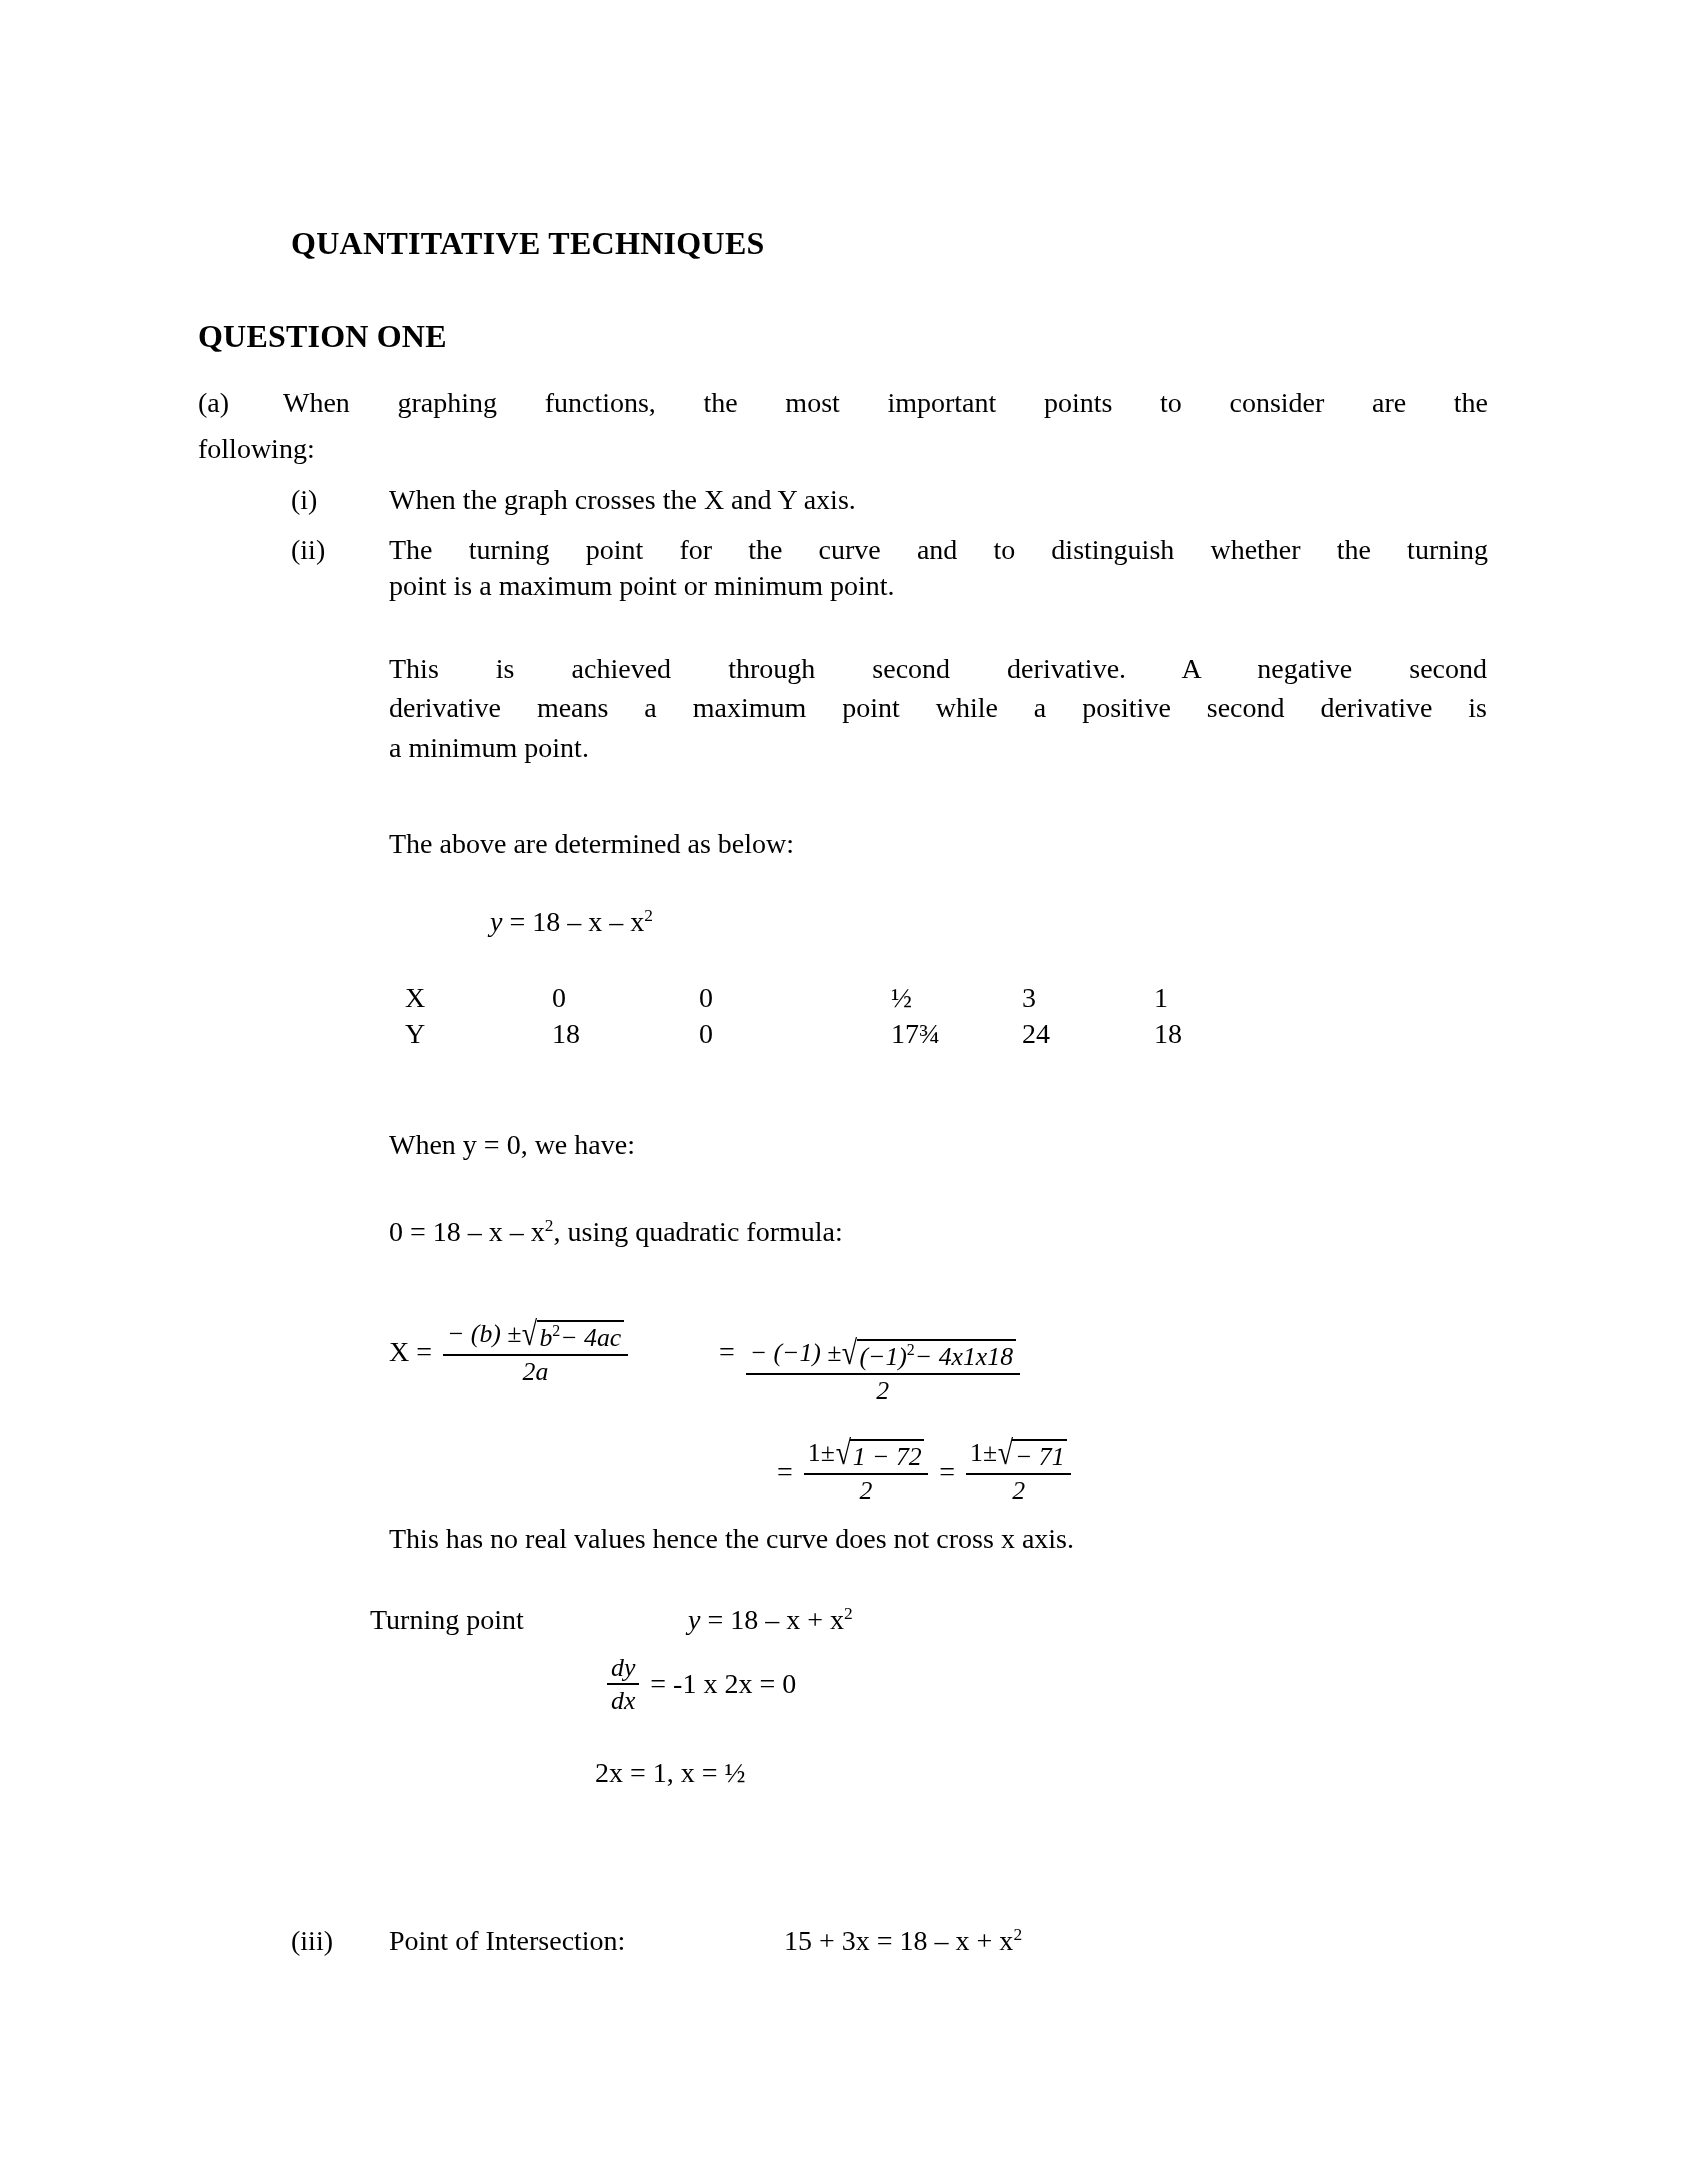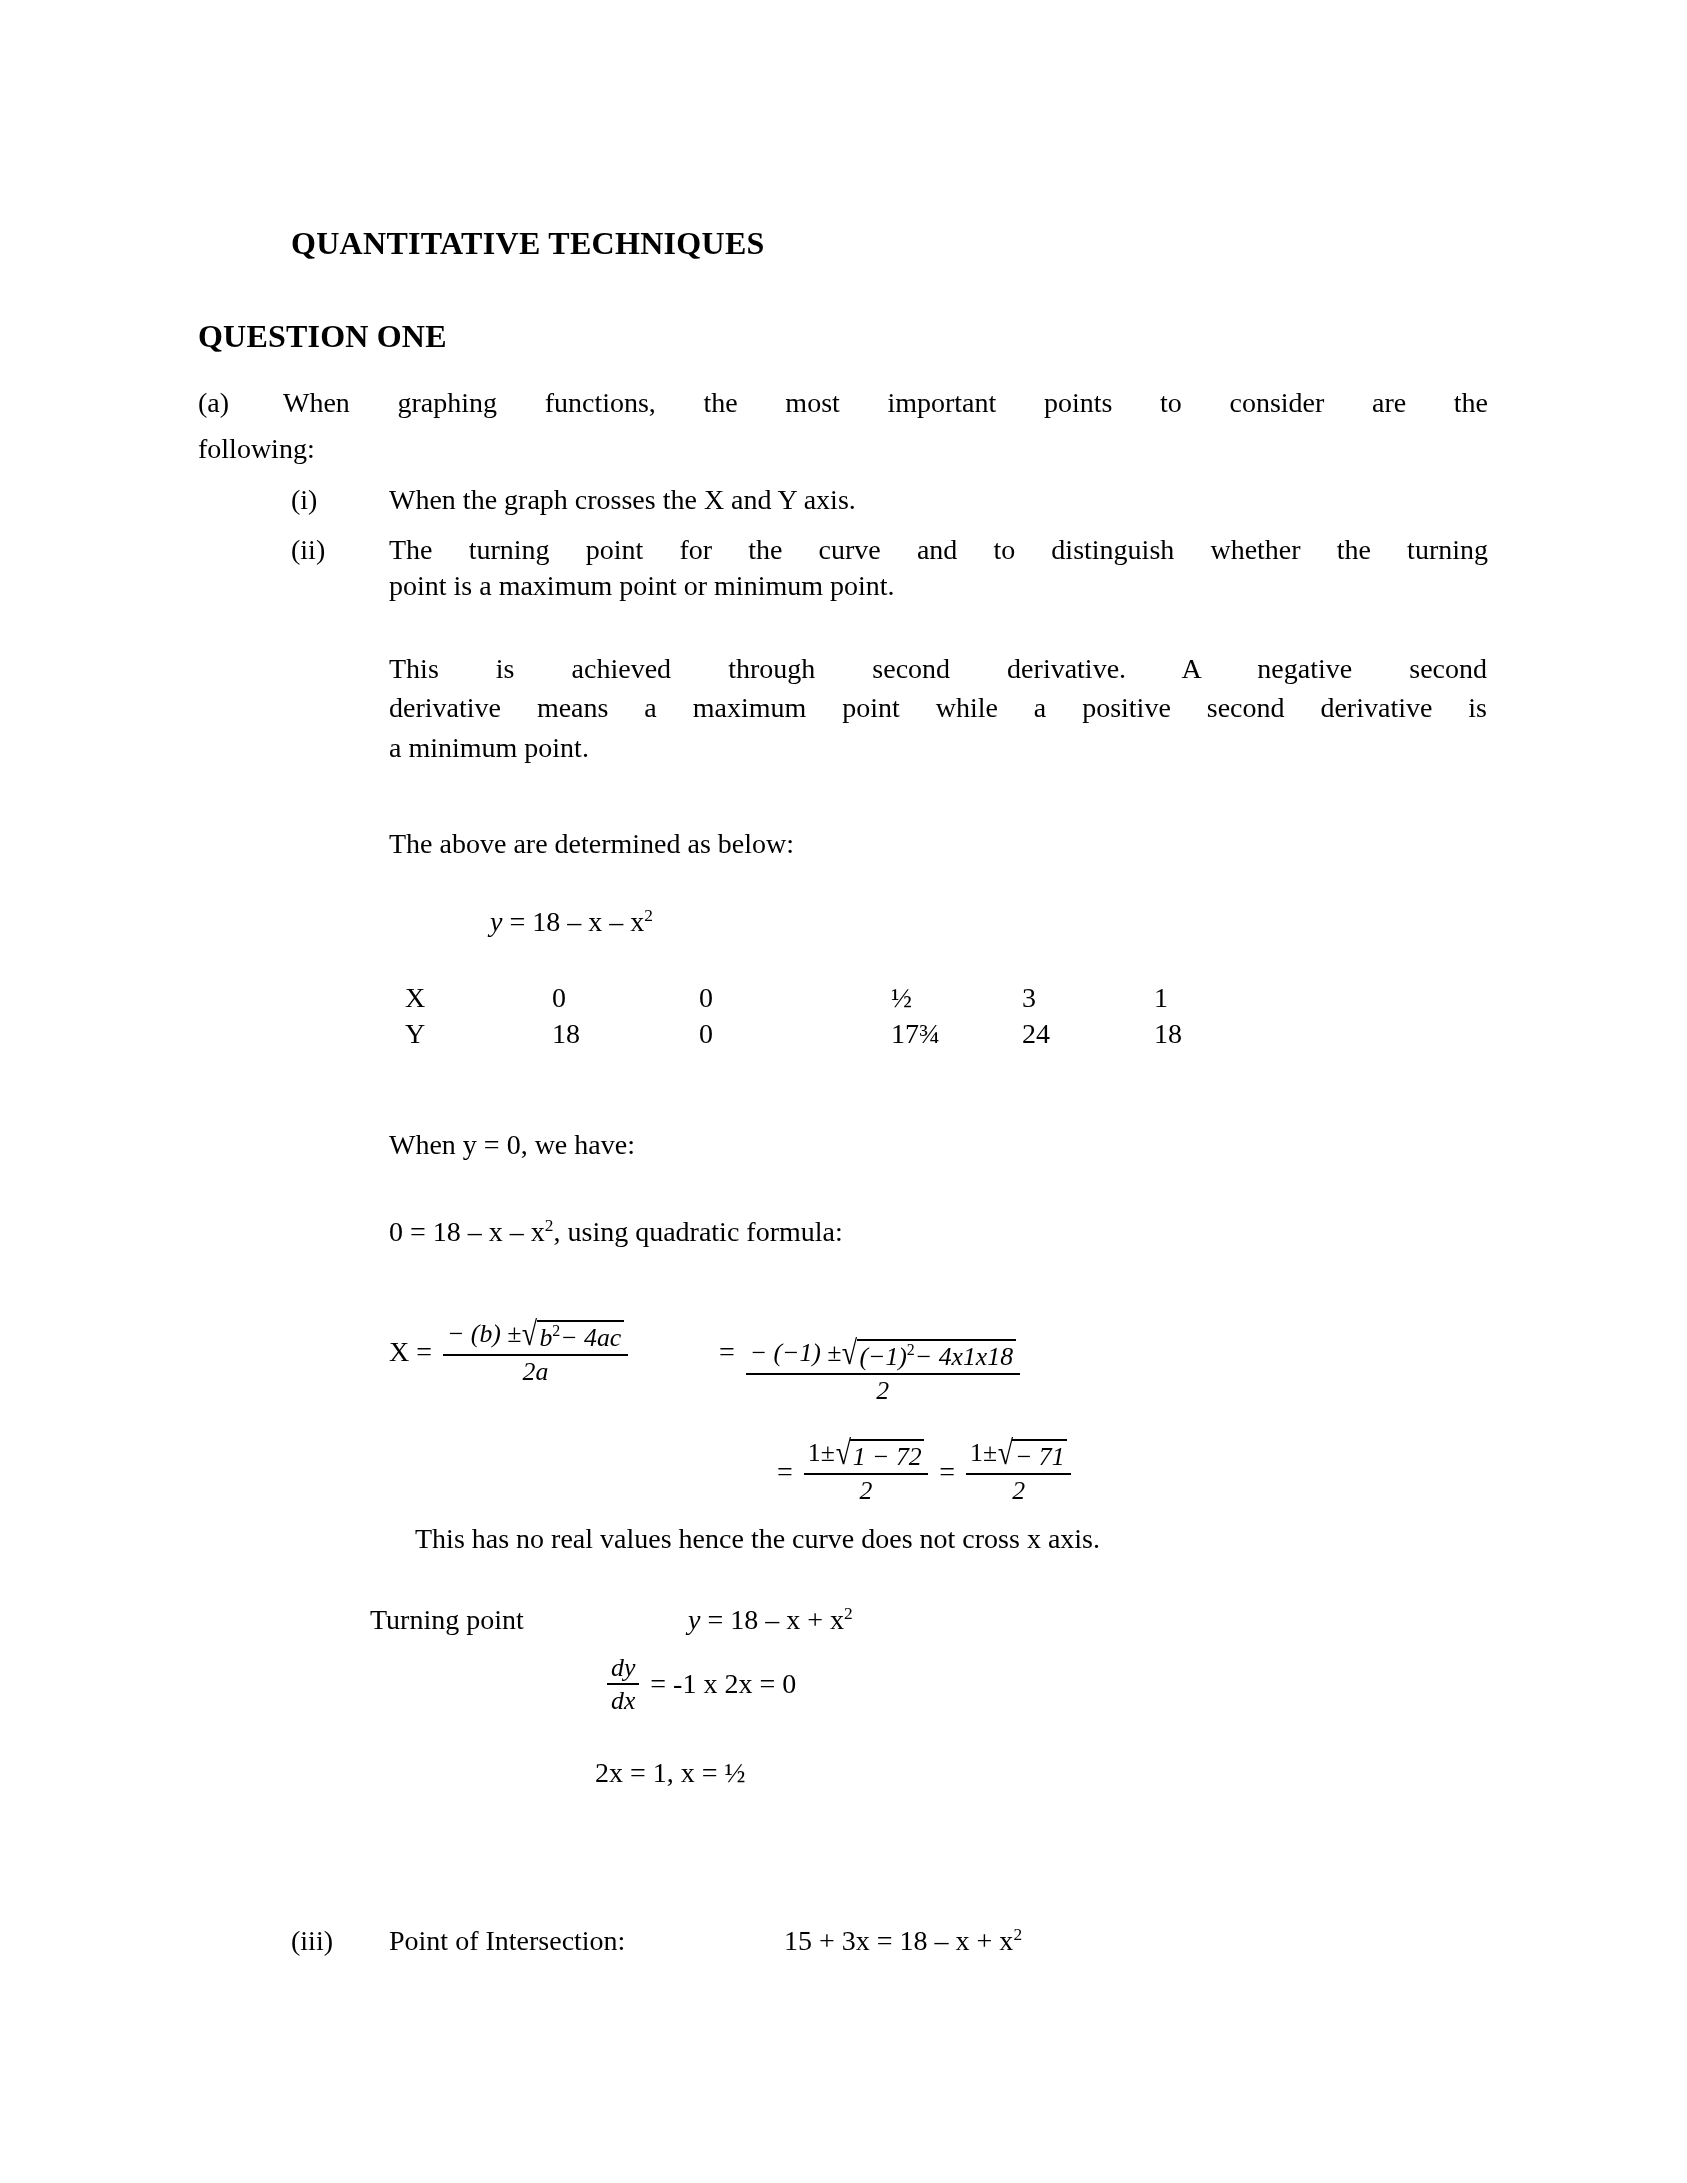--- a/index.html
+++ b/index.html
@@ -227,21 +227,21 @@
       <span class="num"><span>1±</span><span class="sqrt"><span class="rad">√</span><span class="rcd mathitalic">1 − 72</span></span></span>
       <span class="den mathitalic">2</span>
     </span>
     <span style="vertical-align:middle;">=</span>
     <span class="frac" style="font-size:0.92em;">
       <span class="num"><span>1±</span><span class="sqrt"><span class="rad">√</span><span class="rcd mathitalic">− 71</span></span></span>
       <span class="den mathitalic">2</span>
     </span>
   </div>
 
-  <div class="abs indent-block" style="top:1522px;margin-left:26px;">This has no real values hence the curve does not cross x axis.</div>
+  <div class="abs indent-block" style="top:1522px;">This has no real values hence the curve does not cross x axis.</div>
 
   <div class="abs eqline" style="left:370px; top:1604px;">Turning point</div>
   <div class="abs eqline" style="left:688px; top:1604px;">
     <span class="mi">y</span>
     <span>=</span>
     <span>18 – x + x</span><sup>2</sup>
   </div>
 
   <div class="abs eqline" style="left:595px; top:1654px;">
     <span class="frac" style="font-size:0.92em;margin-left:12px;">

